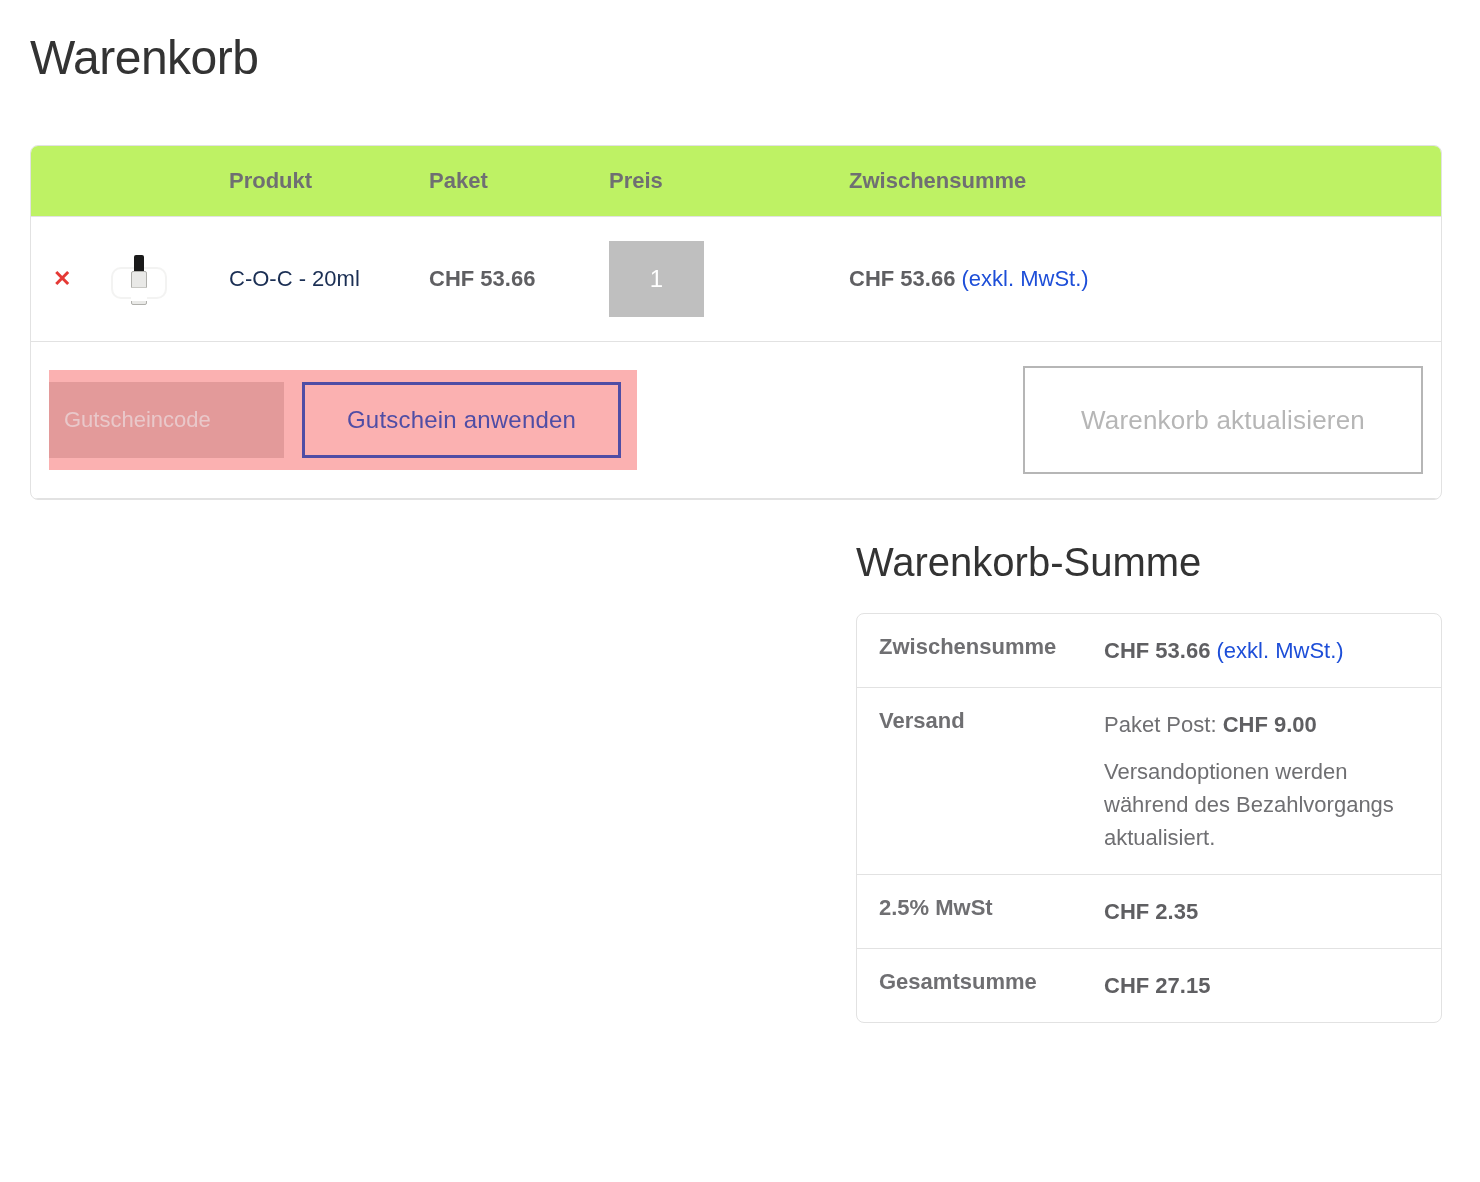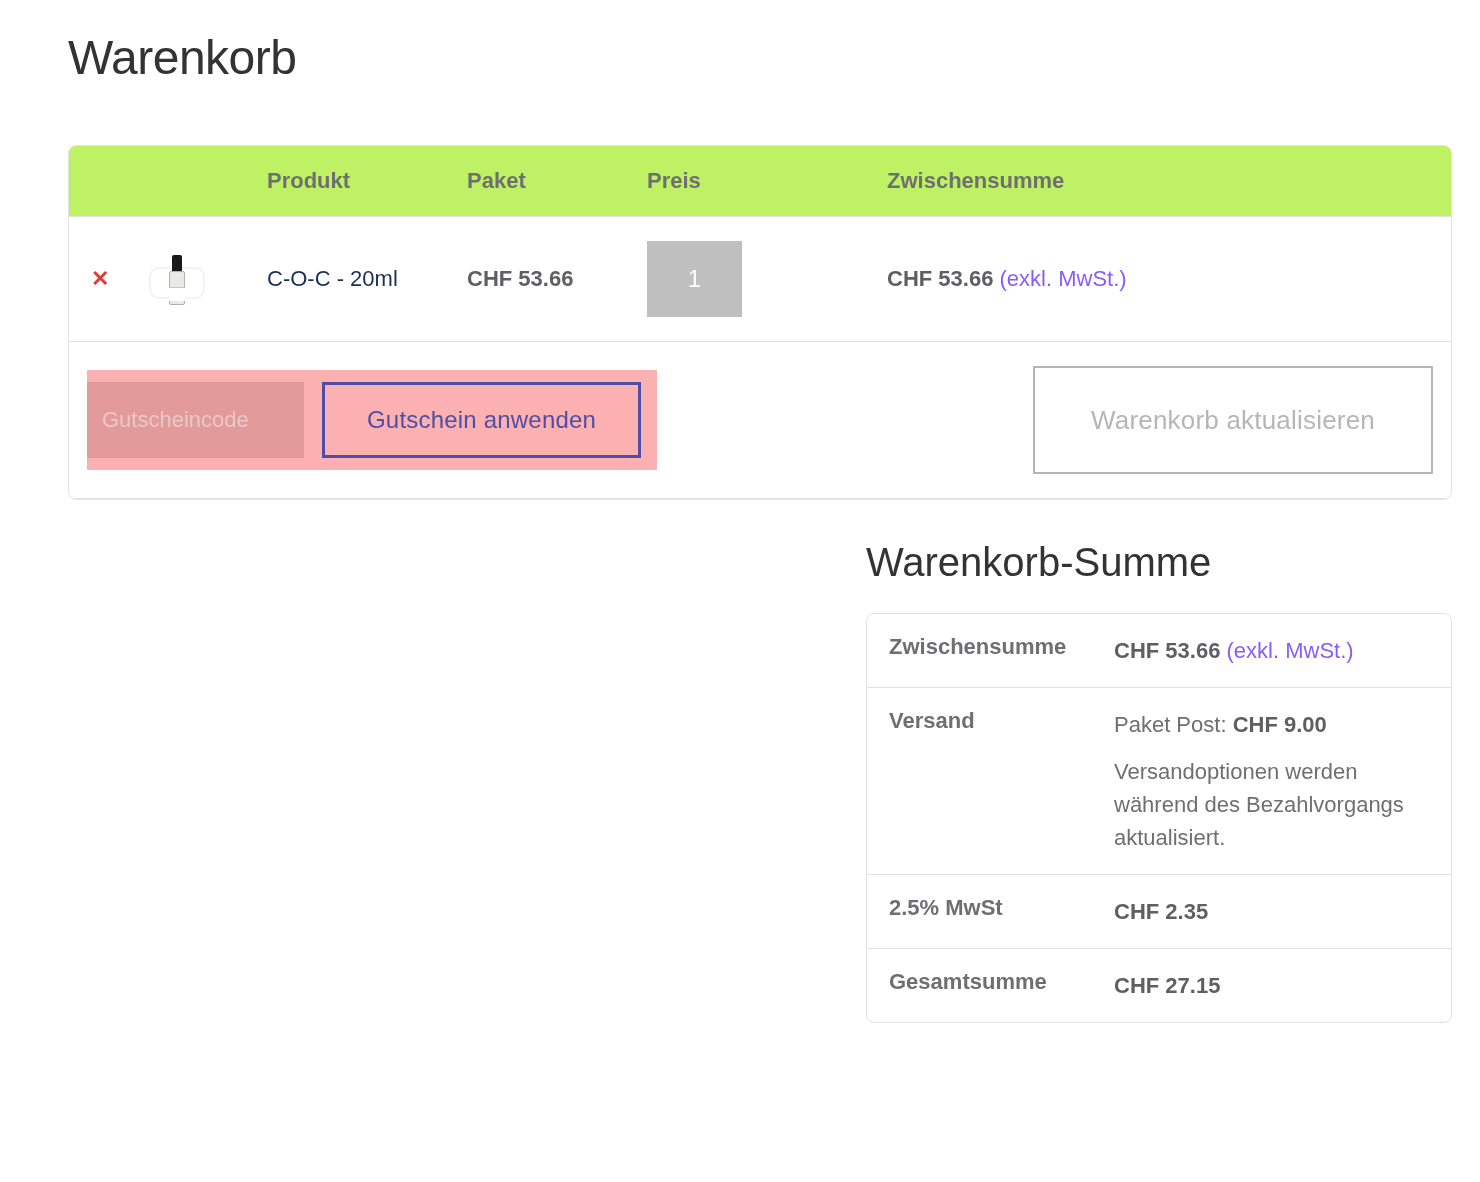--- a/index.html
+++ b/index.html
@@ -5,22 +5,21 @@
     * { box-sizing: border-box; margin: 0; padding: 0; }
 
     html, body {
       width: 1480px;
       font-family: "Helvetica Neue", Helvetica, Arial, sans-serif;
       background: #ffffff;
       color: #333;
     }
 
     .page {
-      padding: 30px 28px 40px 30px;
-      margin-left: 38px;
+      padding: 30px 38px 40px 30px;
     }
 
     h1.page-title {
       font-size: 48px;
       font-weight: 400;
       color: #333;
       letter-spacing: -0.5px;
       margin-bottom: 60px;
       font-family: "Helvetica Neue", Arial, sans-serif;
     }
@@ -128,21 +127,21 @@
       height: 76px;
       background: #bfbfbf;
       border: none;
       text-align: center;
       font-size: 24px;
       color: #ffffff;
       font-weight: 500;
     }
 
     .tax-note {
-      color: #8b5cf6;
+      color: #1d4ed8;
       font-weight: 400;
       font-size: 22px;
     }
 
     
     .actions-row td {
       border-bottom: none;
       padding: 16px 14px 22px 14px;
     }
 
@@ -156,21 +155,21 @@
     .coupon-group {
       display: flex;
       gap: 18px;
       align-items: stretch;
       background: #fbb1b1;
       padding: 12px 16px 12px 0;
       position: relative;
     }
 
     .coupon-input {
-      width: 217px;
+      width: 235px;
       height: 76px;
       border: 1px solid rgba(0,0,0,0);
       background: #e39a9a;
       color: #dcbfc1;
       font-size: 22px;
       padding: 0 14px;
       outline: none;
     }
     .coupon-input::placeholder {
       color: #e9c8ca;

